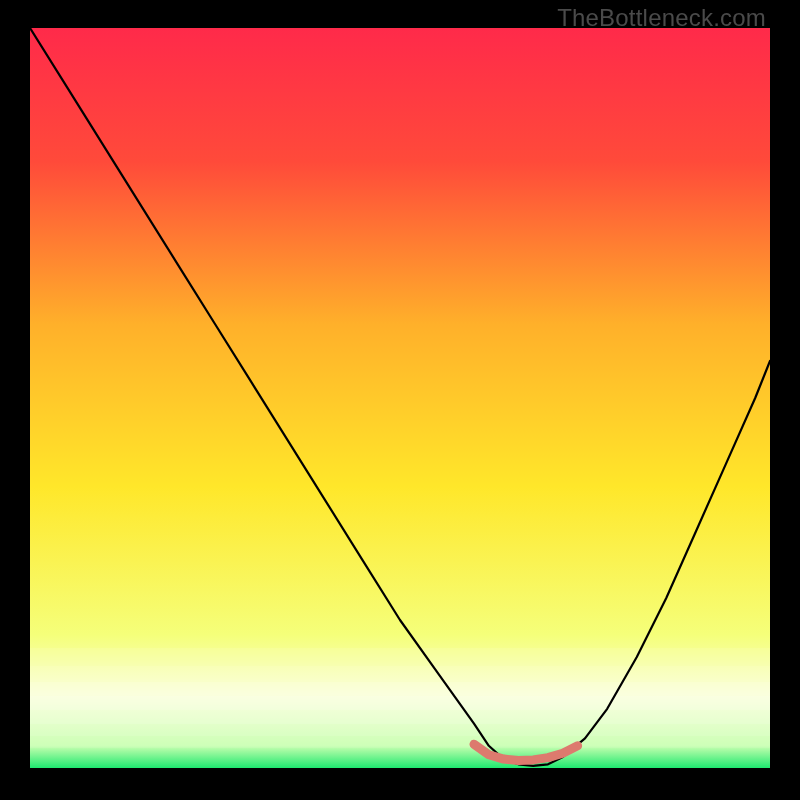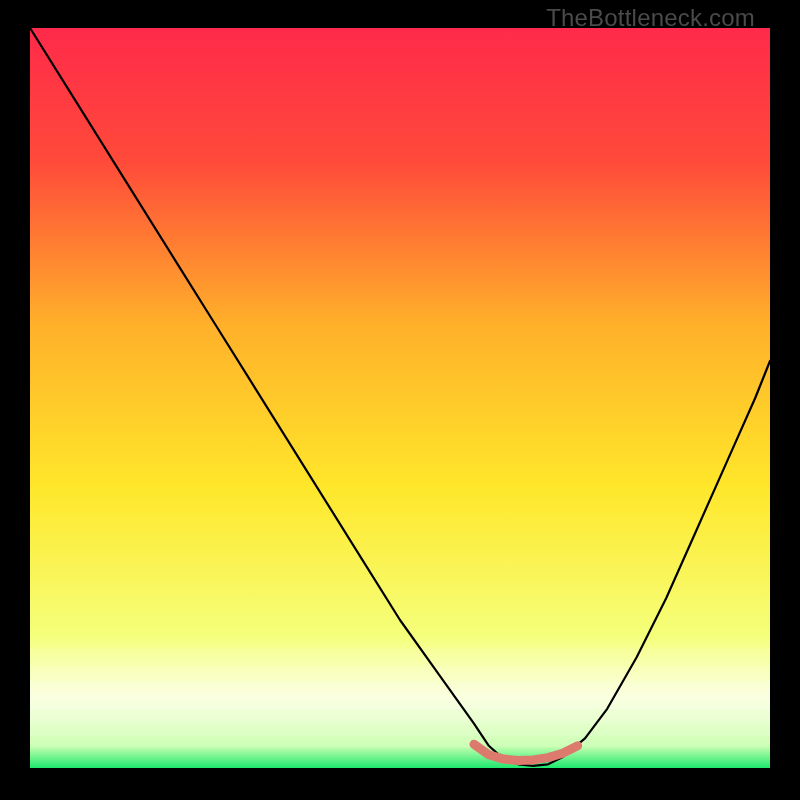--- a/index.html
+++ b/index.html
@@ -23,21 +23,21 @@
     position: absolute;
     left: 30px;
     top: 28px;
     width: 740px;
     height: 740px;
     overflow: hidden;
   }
   .watermark {
     position: absolute;
     top: 4px;
-    right: 45px;
+    right: 34px;
     color: #4a4a4a;
     font-size: 24px;
     font-weight: 500;
     letter-spacing: 0.2px;
   }
 </style>
 </head>
 <body>
 
 <div class="frame">

